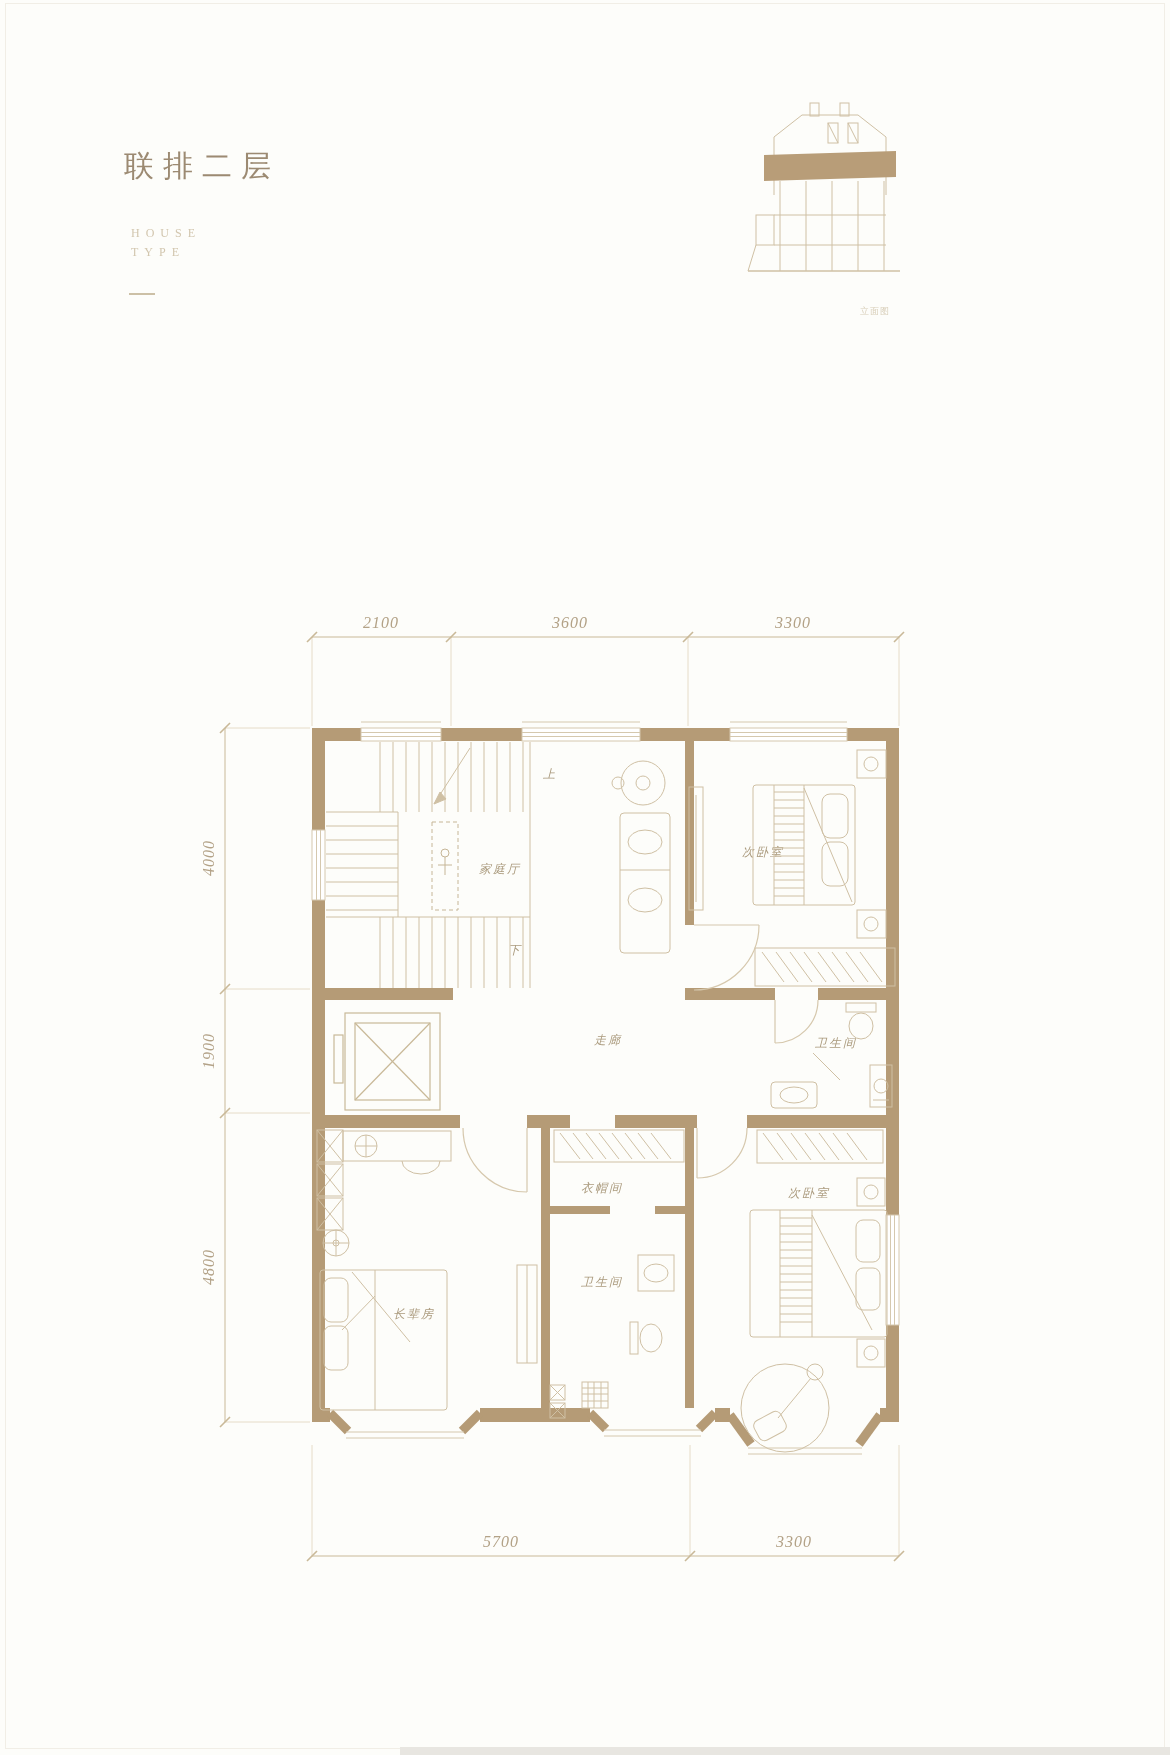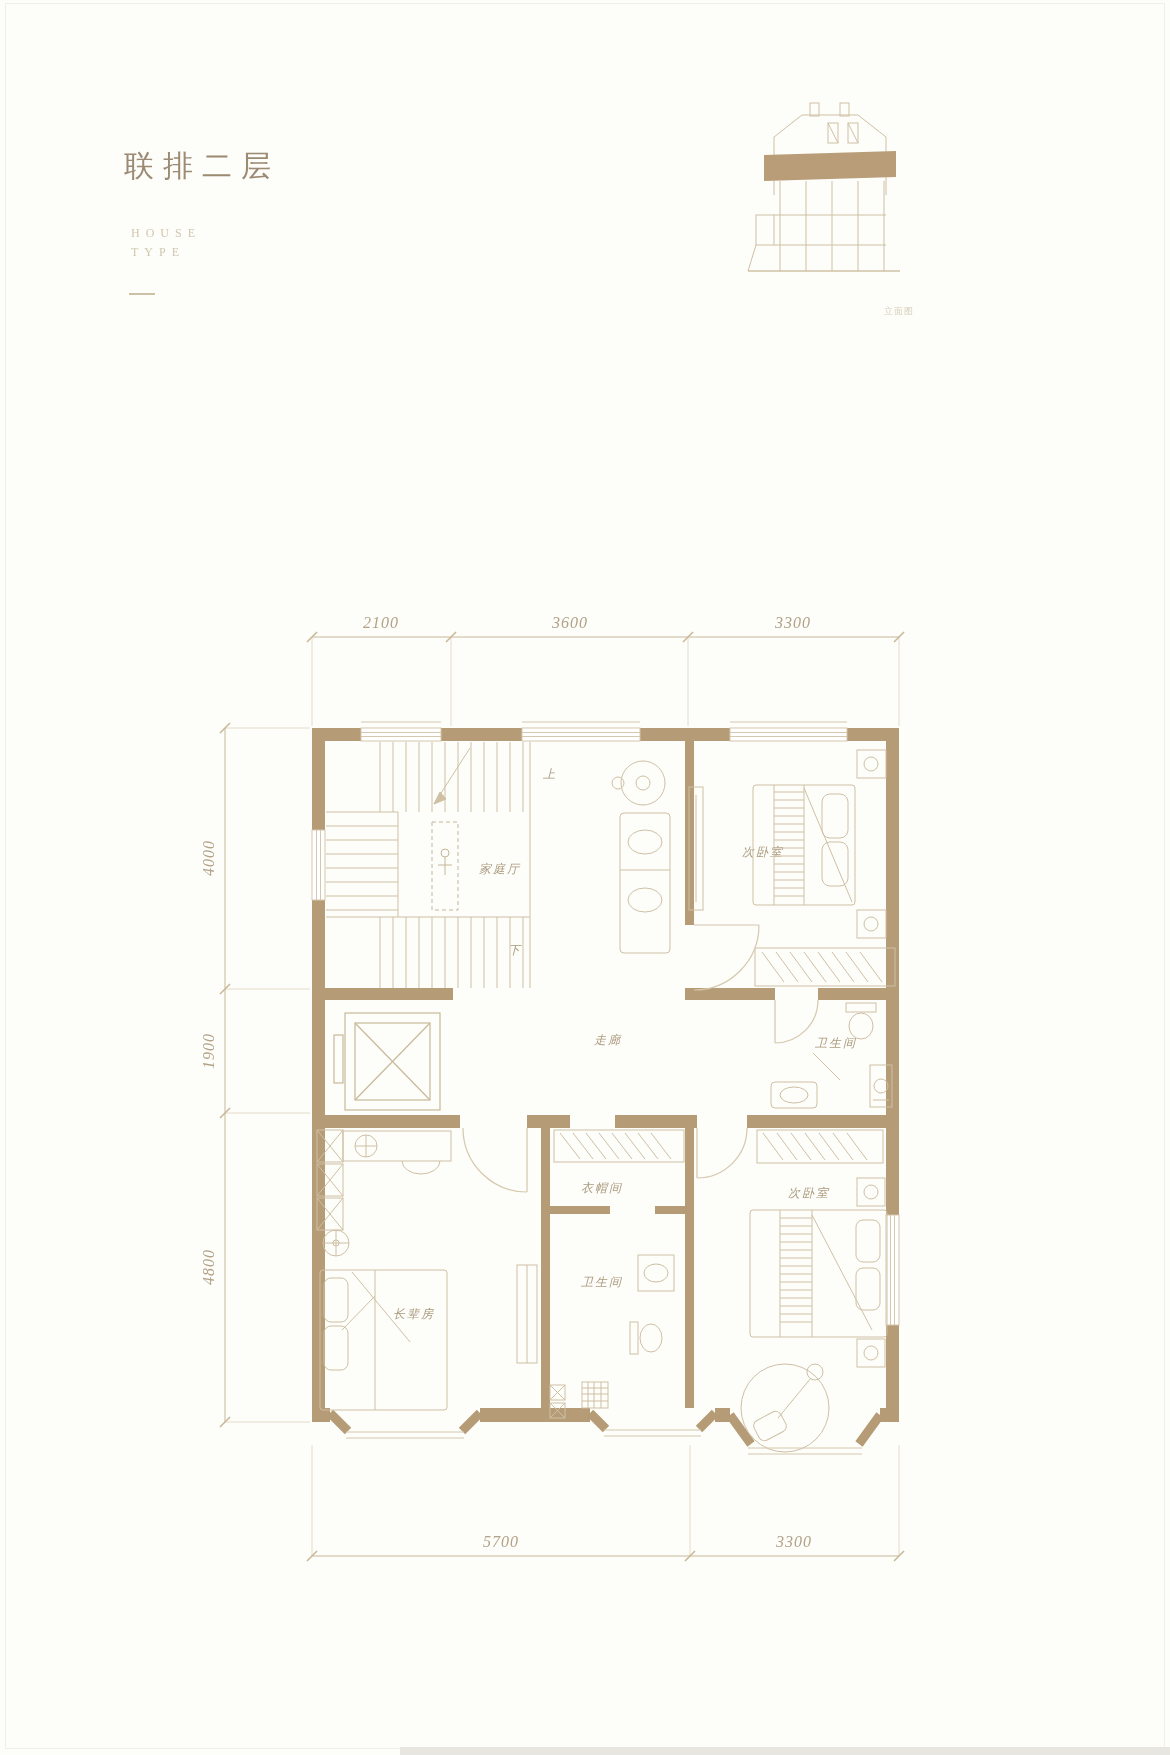--- a/index.html
+++ b/index.html
@@ -18,21 +18,21 @@
   }
   .subtitle{
     position:absolute;left:131px;top:224px;
     font-size:12px;color:#d2c6ae;letter-spacing:6px;line-height:1.6;
   }
   .title-dash{
     position:absolute;left:129px;top:293px;width:26px;height:2px;background:#ccc0a6;
   }
   .elevation-wrap{position:absolute;left:740px;top:95px;width:210px;height:235px;}
   .elevation-caption{
-    position:absolute;left:884px;top:305px;width:60px;
+    position:absolute;left:860px;top:305px;width:60px;
     font-size:9px;color:#d9cfba;letter-spacing:1px;
   }
   .plan-wrap{position:absolute;left:170px;top:570px;width:820px;height:1060px;font-style:italic;}
   .bottom-strip{
     position:absolute;left:400px;top:1747px;width:770px;height:8px;background:#e8e6e1;
   }
   svg text{font-family:"Liberation Serif","DejaVu Serif",serif;}
   .dim-text{font-size:16px;fill:#b3a287;letter-spacing:1px;}
   .room-text{font-size:12px;fill:#ab9b7e;letter-spacing:2px;}
   .stair-text{font-size:12px;fill:#ab9b7e;}

